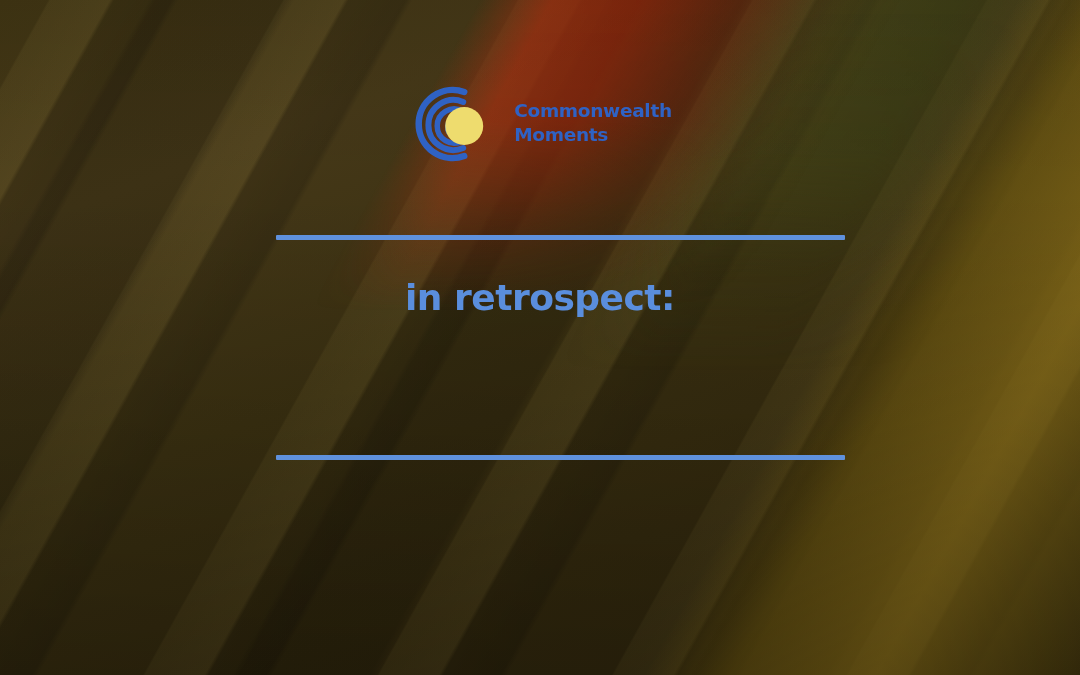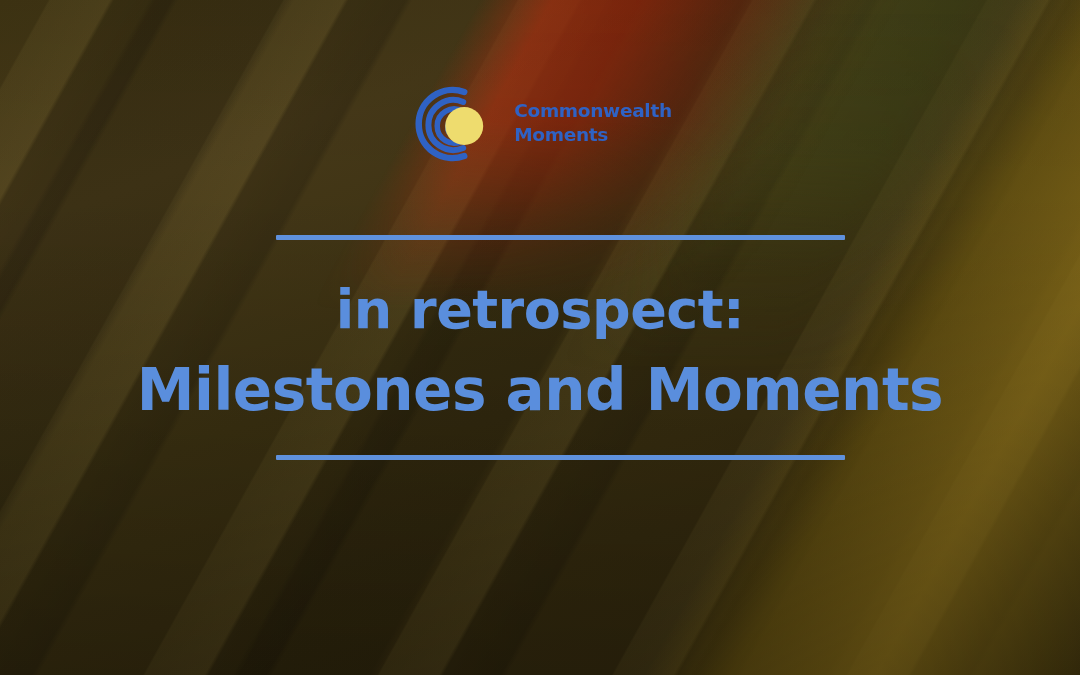--- a/index.html
+++ b/index.html
@@ -177,21 +177,21 @@
     left:0; right:0;
     top:272px;
     text-align:center;
     color:#5a8edd;
     font-family:"DejaVu Sans", sans-serif;
     font-weight:bold;
     font-size:56px;
     line-height:1.42;
     letter-spacing:-0.5px;
   }
-  .headline .line1 { display:block; font-size:54px; }
+  .headline .line1 { display:block; font-size:36px; }
   .headline .line2 { display:block; font-size:58px; }
 </style>
 </head>
 <body>
 
 <div class="banner">
 
   <div class="bg-layer bg-base"></div>
   <div class="bg-layer bg-stripes"></div>
   <div class="bg-layer bg-stripes2"></div>
@@ -217,19 +217,18 @@
       <div class="logo-wordmark">
         <span>Commonwealth</span>
         <span>Moments</span>
       </div>
     </div>
 
     <div class="rule rule-top"></div>
 
     <div class="headline">
       <span class="line1">in retrospect:</span>
-      <span class="line2">Milestones and Moments</span>
     </div>
 
     <div class="rule rule-bottom"></div>
 
   </div>
 </div>
 
 </body></html>

